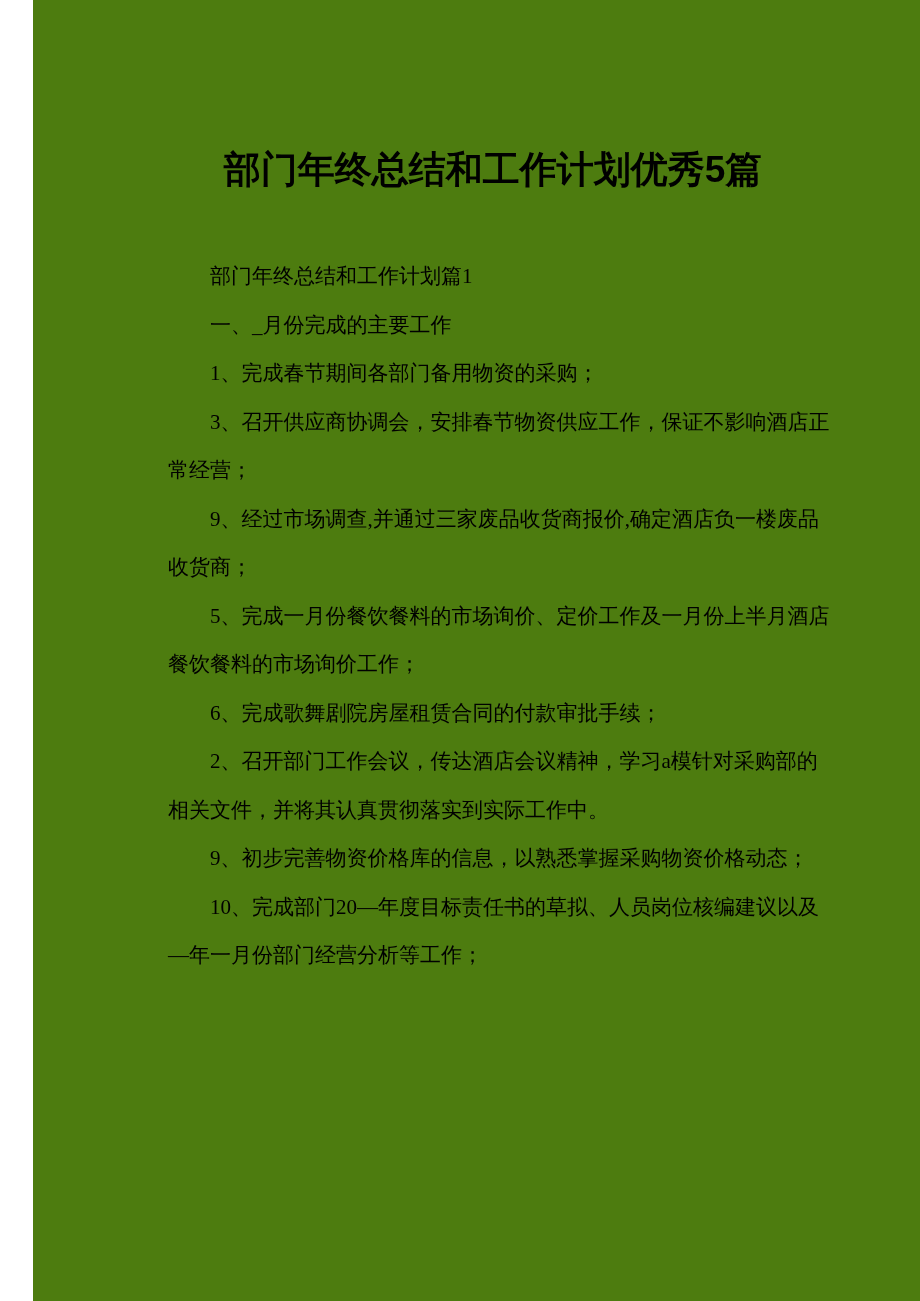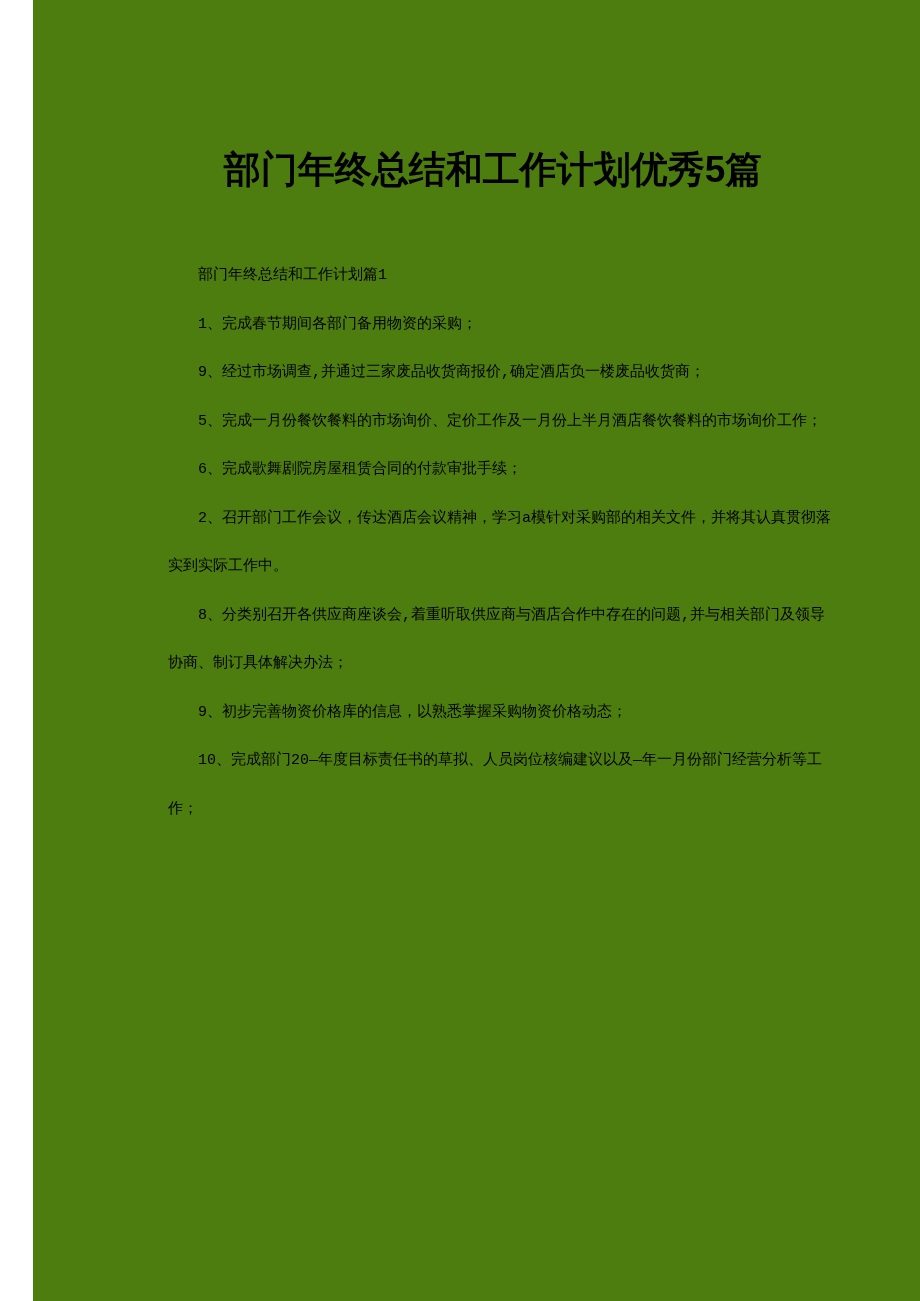--- a/index.html
+++ b/index.html
@@ -20,42 +20,43 @@
     margin: 148px 60px 0 60px;
     text-align: center;
     font-family: "Liberation Sans", "DejaVu Sans", sans-serif;
     font-weight: bold;
     font-size: 37px;
     line-height: 44px;
     color: #000000;
   }
   .doc-body {
     margin: 60px 115px 0 135px;
-    font-family: Liberation Mono, monospace;
-    font-size: 15px;
+    font-family: Liberation Serif, serif;
+    font-size: 21px;
     line-height: 48.5px;
     color: #000000;
   }
   .para {
     margin: 0;
     padding: 0;
     text-indent: 2em;
     word-break: break-all;
   }
 </style>
 </head>
 <body>
 
 <div class="page">
   <h1 class="doc-title">部门年终总结和工作计划优秀5篇</h1>
 
   <div class="doc-body">
     <p class="para">部门年终总结和工作计划篇1</p>
+    <p class="para">一、_月份完成的主要工作</p>
     <p class="para">1、完成春节期间各部门备用物资的采购；</p>
+    <p class="para">3、召开供应商协调会，安排春节物资供应工作，保证不影响酒店正常经营；</p>
     <p class="para">9、经过市场调查,并通过三家废品收货商报价,确定酒店负一楼废品收货商；</p>
     <p class="para">5、完成一月份餐饮餐料的市场询价、定价工作及一月份上半月酒店餐饮餐料的市场询价工作；</p>
     <p class="para">6、完成歌舞剧院房屋租赁合同的付款审批手续；</p>
     <p class="para">2、召开部门工作会议，传达酒店会议精神，学习a模针对采购部的相关文件，并将其认真贯彻落实到实际工作中。</p>
-    <p class="para">8、分类别召开各供应商座谈会,着重听取供应商与酒店合作中存在的问题,并与相关部门及领导协商、制订具体解决办法；</p>
     <p class="para">9、初步完善物资价格库的信息，以熟悉掌握采购物资价格动态；</p>
     <p class="para">10、完成部门20—年度目标责任书的草拟、人员岗位核编建议以及—年一月份部门经营分析等工作；</p>
   </div>
 </div>
 
 </body></html>

